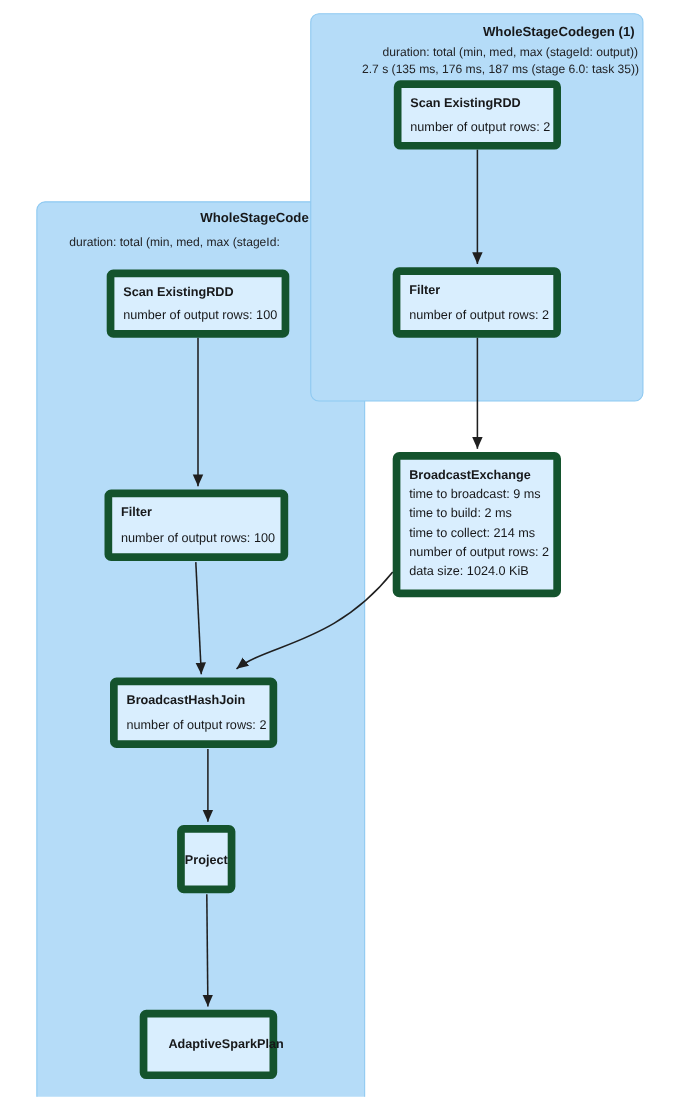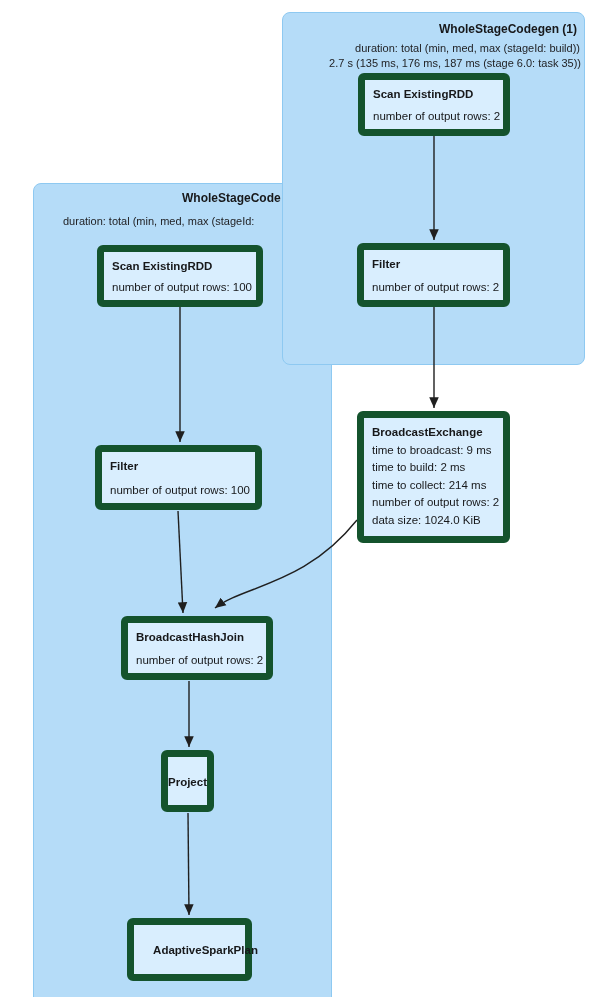--- a/index.html
+++ b/index.html
@@ -44,37 +44,37 @@
   }
   .node .node-title { font-weight:bold; white-space:nowrap; }
   .node .node-metric { white-space:nowrap; }
   .node .metric-line { line-height:17.4px; white-space:nowrap; }
 
   #node-scan1   { left:358px; top:73px;  width:152px; height:63px; }
   #node-filter1 { left:357px; top:243px; width:153px; height:64px; }
   #node-scan2   { left:97px;  top:245px; width:166px; height:62px; }
   #node-filter2 { left:95px;  top:445px; width:167px; height:65px; }
   #node-bex     { left:357px; top:411px; width:153px; height:132px; }
-  #node-bhj     { left:121px; top:616px; width:152px; height:64px; }
+  #node-bhj     { left:100px; top:616px; width:152px; height:64px; }
   #node-project { left:161px; top:750px; width:53px;  height:62px;
                   justify-content:center; align-items:center; }
   #node-asp     { left:127px; top:918px; width:125px; height:63px;
                   justify-content:center; align-items:center; text-align:center;padding-left:40px; }
 </style>
 </head>
 <body>
 
 <div class="cluster" id="cluster-codegen2">
   <div class="cluster-title">WholeStageCode</div>
   <div class="cluster-duration dur1">duration: total (min, med, max (stageId:</div>
 </div>
 
 <div class="cluster" id="cluster-codegen1">
   <div class="cluster-title">WholeStageCodegen (1)</div>
-  <div class="cluster-duration dur1">duration: total (min, med, max (stageId: build))</div>
+  <div class="cluster-duration dur1">duration: total (min, med, max (stageId: output))</div>
   <div class="cluster-duration dur2">2.7 s (135 ms, 176 ms, 187 ms (stage 6.0: task 35))</div>
 </div>
 
 <svg id="edges" width="614" height="997">
   <defs>
     <marker id="ah" viewBox="0 0 10 10" refX="9" refY="5" markerWidth="8.5" markerHeight="8.5" orient="auto">
       <path d="M0,1 L9,5 L0,9 z" fill="#1f1f1f"></path>
     </marker>
   </defs>
   <path d="M434 136 L434 240" stroke="#1f1f1f" stroke-width="1.4" fill="none" marker-end="url(#ah)"></path>

